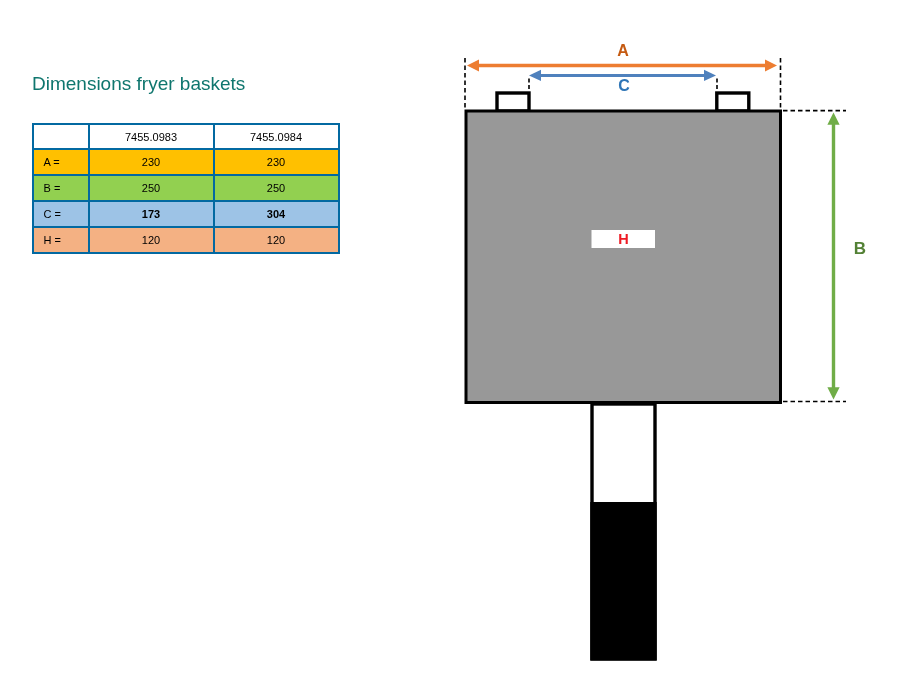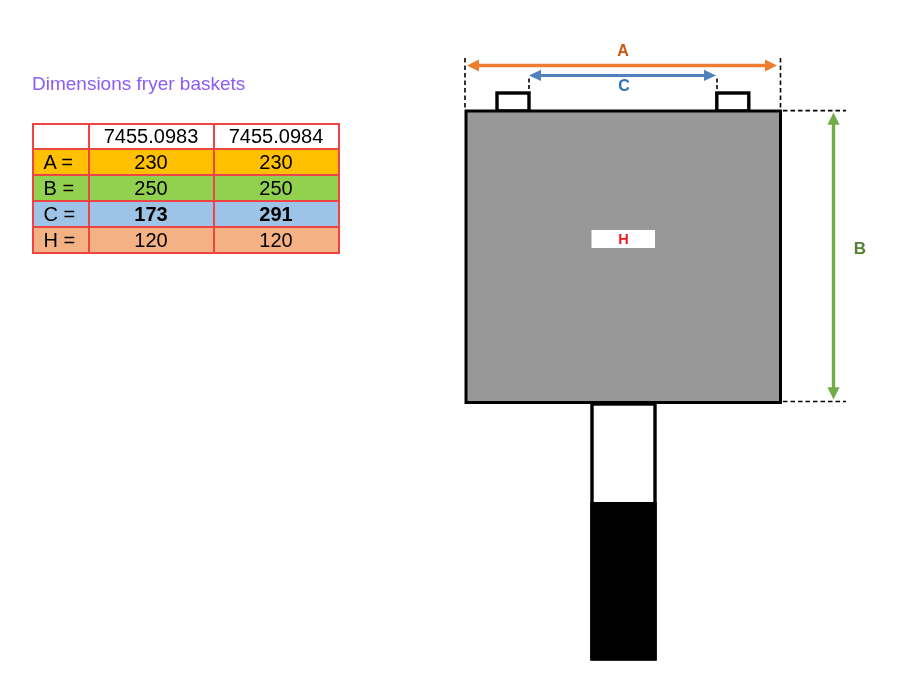--- a/index.html
+++ b/index.html
@@ -1,27 +1,27 @@
 <!DOCTYPE html>
 <html><head>
 <meta charset="utf-8">
 <style>
   html,body{margin:0;padding:0;background:#ffffff;}
   body{width:899px;height:695px;position:relative;overflow:hidden;
        font-family:"Liberation Sans",sans-serif;}
   .abs{position:absolute;}
   table{border-collapse:collapse;table-layout:fixed;}
-  td{border:2px solid #ef4444;font-size:20px;color:#000;text-align:center;
+  td{border:2px solid #0369a1;font-size:11px;color:#000;text-align:center;
      vertical-align:middle;padding:0;overflow:hidden;}
   td.lbl{text-align:left;padding-left:10px;}
 </style>
 </head>
 <body>
 
-  <div class="abs" style="left:32px;top:72.5px;font-size:19px;color:#8b5cf6;">Dimensions fryer baskets</div>
+  <div class="abs" style="left:32px;top:72.5px;font-size:19px;color:#0f766e;">Dimensions fryer baskets</div>
 
   <table class="abs" style="left:31.5px;top:123px;width:306px;">
     <colgroup>
       <col style="width:56px">
       <col style="width:125px">
       <col style="width:125px">
     </colgroup>
 
     <tbody>
       <tr style="height:25px;">
@@ -38,21 +38,21 @@
 
     <tr style="height:26px;background:#92D050;">
         <td class="lbl">B =</td>
         <td>250</td>
         <td>250</td>
       </tr>
 
     <tr style="height:26px;background:#9DC3E6;">
         <td class="lbl">C =</td>
         <td style="font-weight:bold;">173</td>
-        <td style="font-weight:bold;">291</td>
+        <td style="font-weight:bold;">304</td>
       </tr>
 
     <tr style="height:26px;background:#F4B183;">
         <td class="lbl">H =</td>
         <td>120</td>
         <td>120</td>
       </tr>
   </tbody>
   </table>
 

